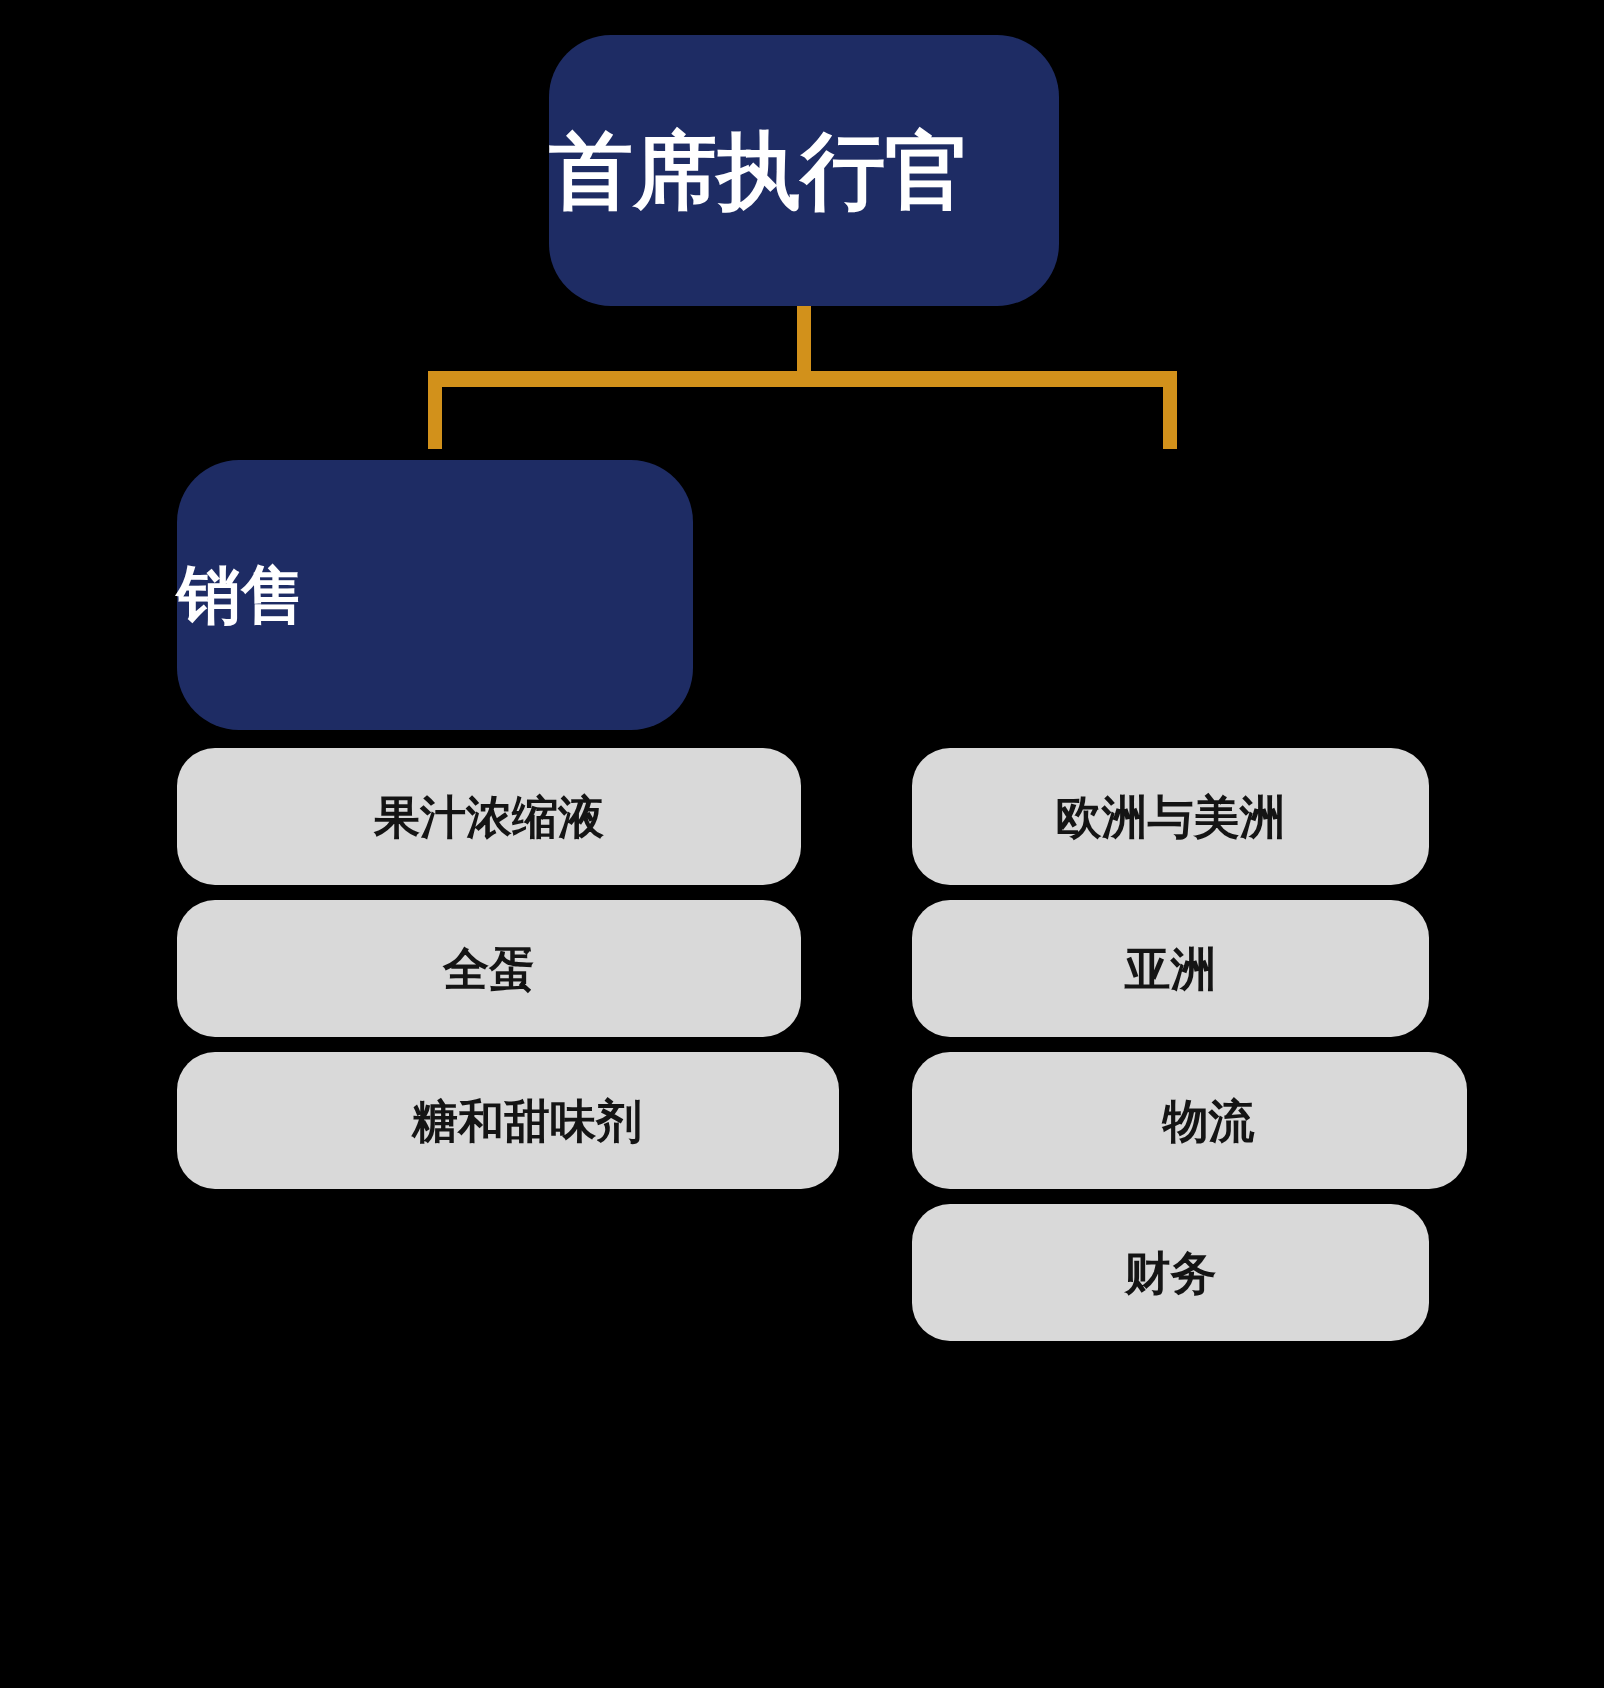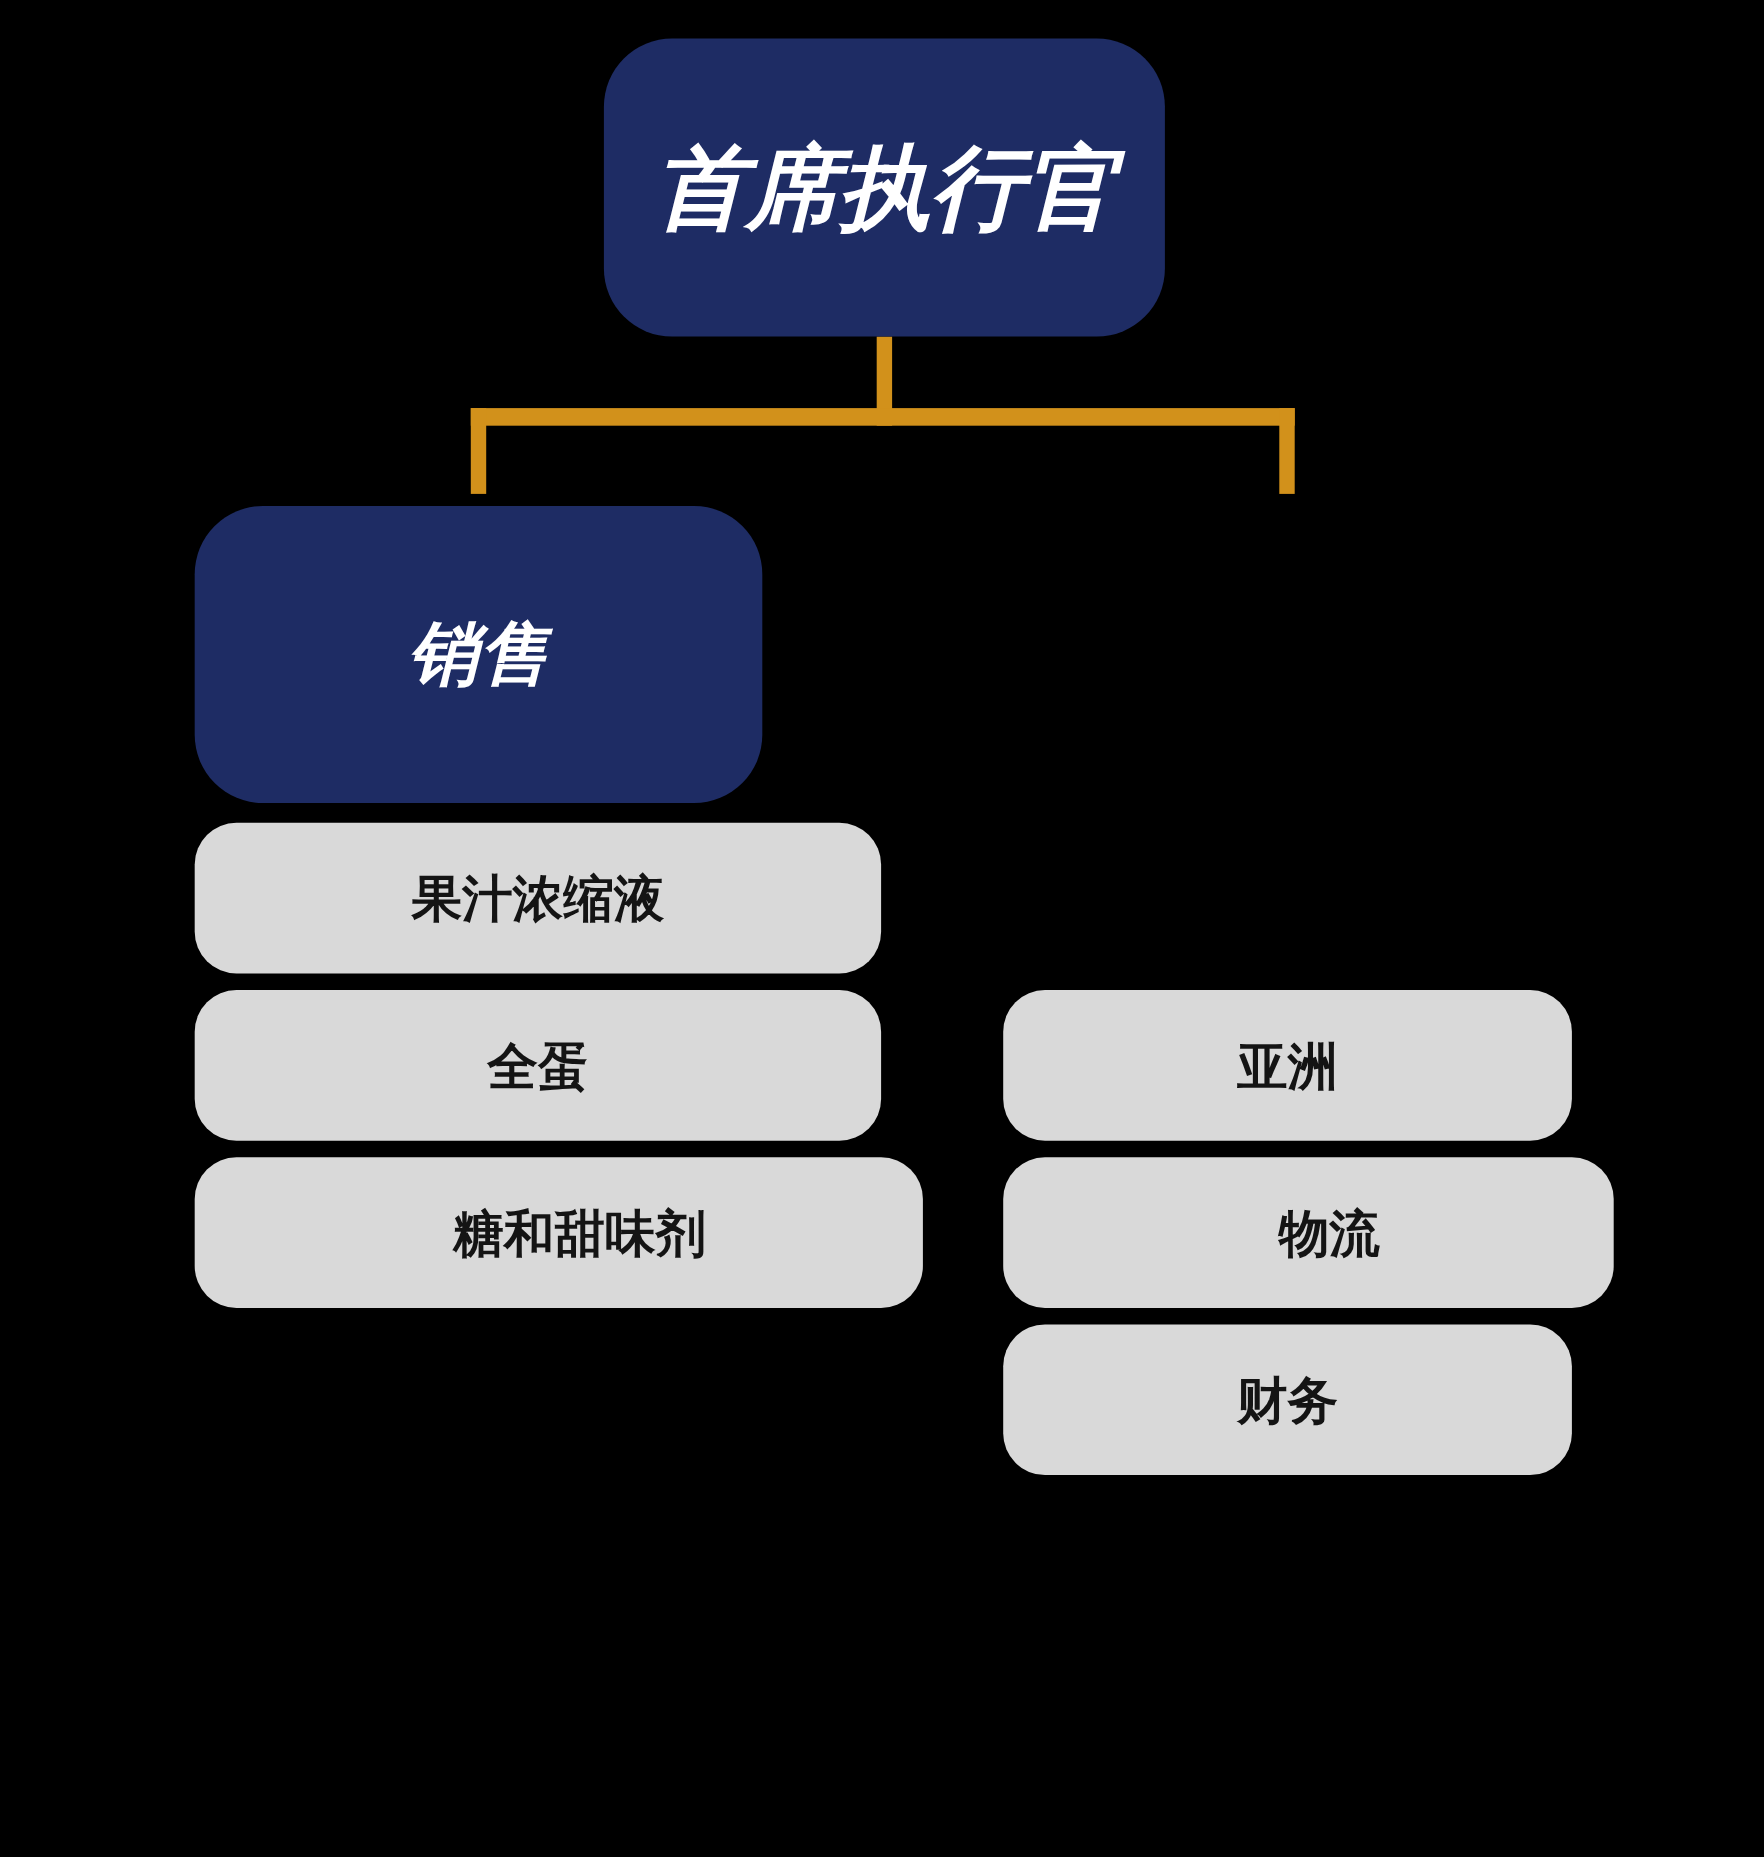--- a/index.html
+++ b/index.html
@@ -16,24 +16,23 @@
   .conn-stub{left:797px;top:306px;width:14px;height:81px;}
   .conn-h{left:428px;top:371px;width:749px;height:16px;}
   .conn-left{left:428px;top:371px;width:14px;height:78px;}
   .conn-right{left:1163px;top:371px;width:14px;height:78px;}
 
   
   .node{
     position:absolute;
     background:var(--node-fill,#1E2C64);
     color:var(--node-text,#fff);
-    display:flex;align-items:center;justify-content:center;
+    display:flex;align-items:center;
     font-weight:bold;line-height:1;
     text-align:center;
-    font-style:italic;
   }
   .root{left:549px;top:35px;width:510px;height:271px;border-radius:62px;font-size:84px;}
   .branch{top:460px;width:516px;height:270px;border-radius:62px;font-size:64px;}
   .branch-left{left:177px;}
   .branch-right{left:912px;width:517px;}
 
   
   .leaf{
     position:absolute;
     background:var(--leaf-fill,#D9D9D9);
@@ -72,20 +71,23 @@
   <div class="leaf col-left row-1">
     <span>果汁浓缩液</span>
   </div>
   <div class="leaf col-left row-2">
     <span>全蛋</span>
   </div>
   <div class="leaf col-left row-3">
     <span>糖和甜味剂</span>
   </div>
 
+  <div class="leaf col-right row-1">
+    <span>欧洲与美洲</span>
+  </div>
   <div class="leaf col-right row-2">
     <span>亚洲</span>
   </div>
   <div class="leaf col-right row-3">
     <span>物流</span>
   </div>
   <div class="leaf col-right row-4">
     <span>财务</span>
   </div>
 

